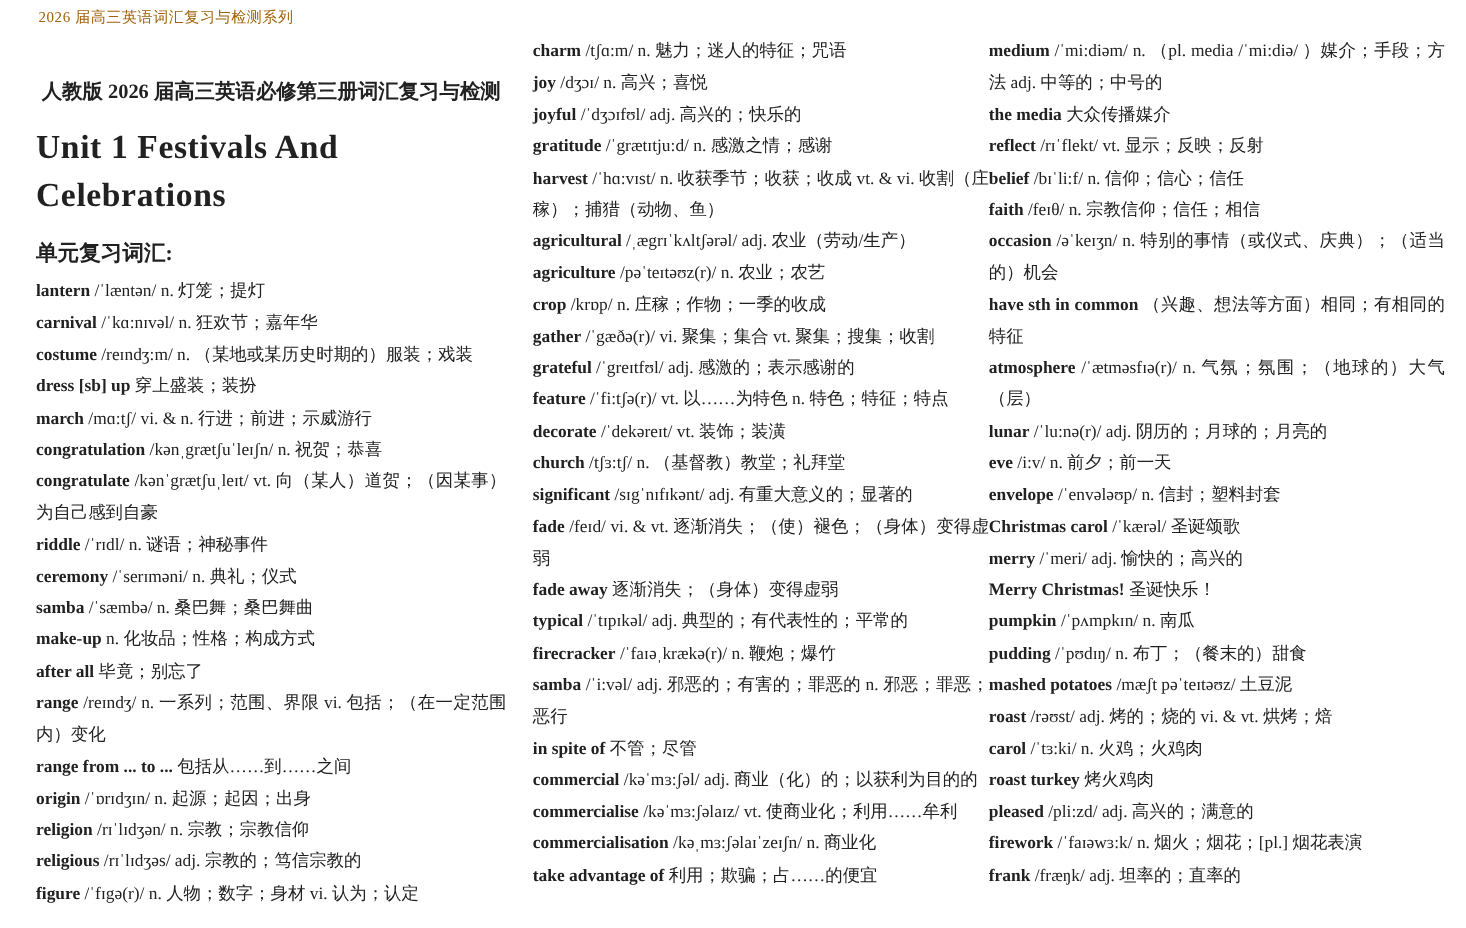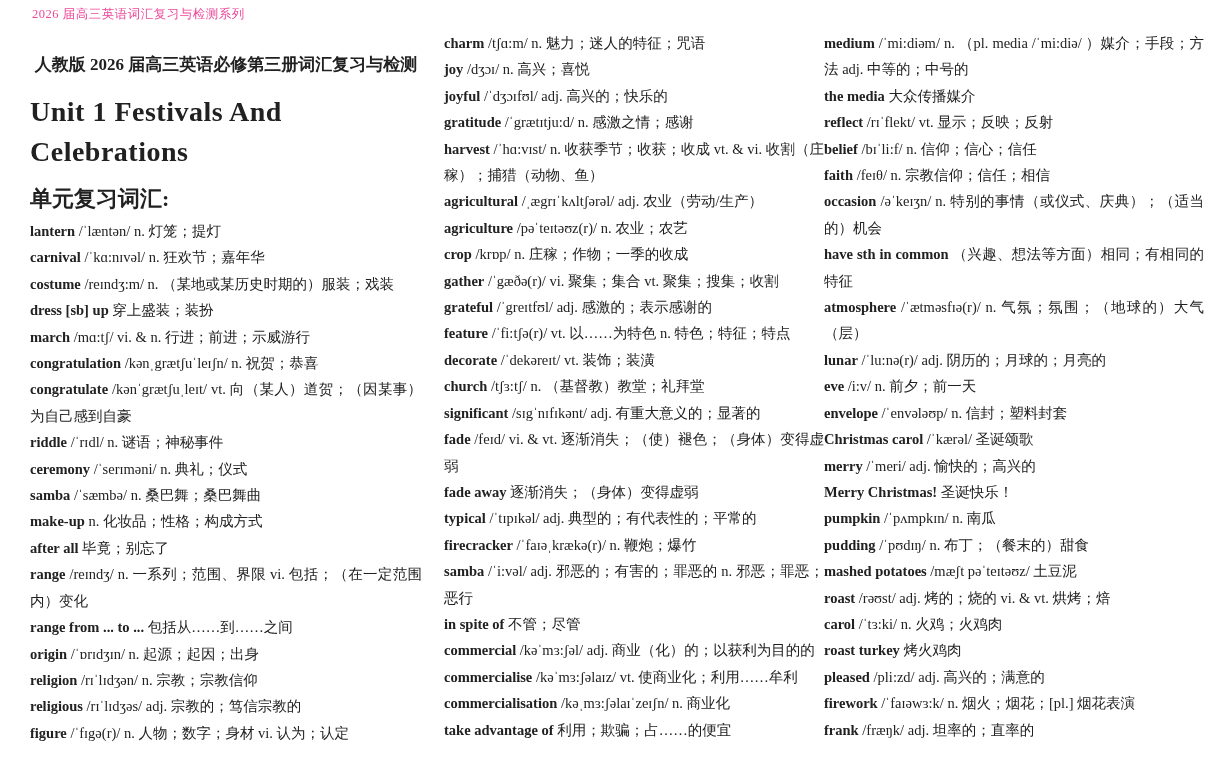--- a/index.html
+++ b/index.html
@@ -11,48 +11,48 @@
     overflow: hidden;
     font-family: "Liberation Serif", "DejaVu Serif", serif;
     color: #212121;
   }
   .page-header {
     position: absolute;
     top: 6px;
     left: 32px;
     font-size: 12.5px;
     letter-spacing: 0.5px;
-    color: #ec4899;
+    color: #a16207;
   }
   .cols {
     display: flex;
     padding: 30px 0 0 30px;
     align-items: flex-start;
   }
   .col-left  { width: 392px; }
   .col-mid   { width: 380px; margin-left: 22px; }
   .col-right { width: 380px; margin-left: 0; }
   .doc-title {
-    margin-top: 24px;
+    margin-top: 36px;
     text-align: center;
     font-weight: bold;
     font-size: 17px;
     line-height: 22px;
   }
   .unit-title {
     margin-top: 16px;
     font-weight: bold;
     font-size: 28px;
     line-height: 40px;
     letter-spacing: 0.5px;
   }
   .section-heading {
     margin-top: 15px;
     font-weight: bold;
-    font-size: 22px;
+    font-size: 18px;
     line-height: 24px;
   }
   .entries-after-heading { margin-top: 7px; }
   .entry {
     font-size: 14.5px;
     line-height: 26.4px;
     text-align: justify;
   }
   .entry b { font-weight: bold; }
 </style>

